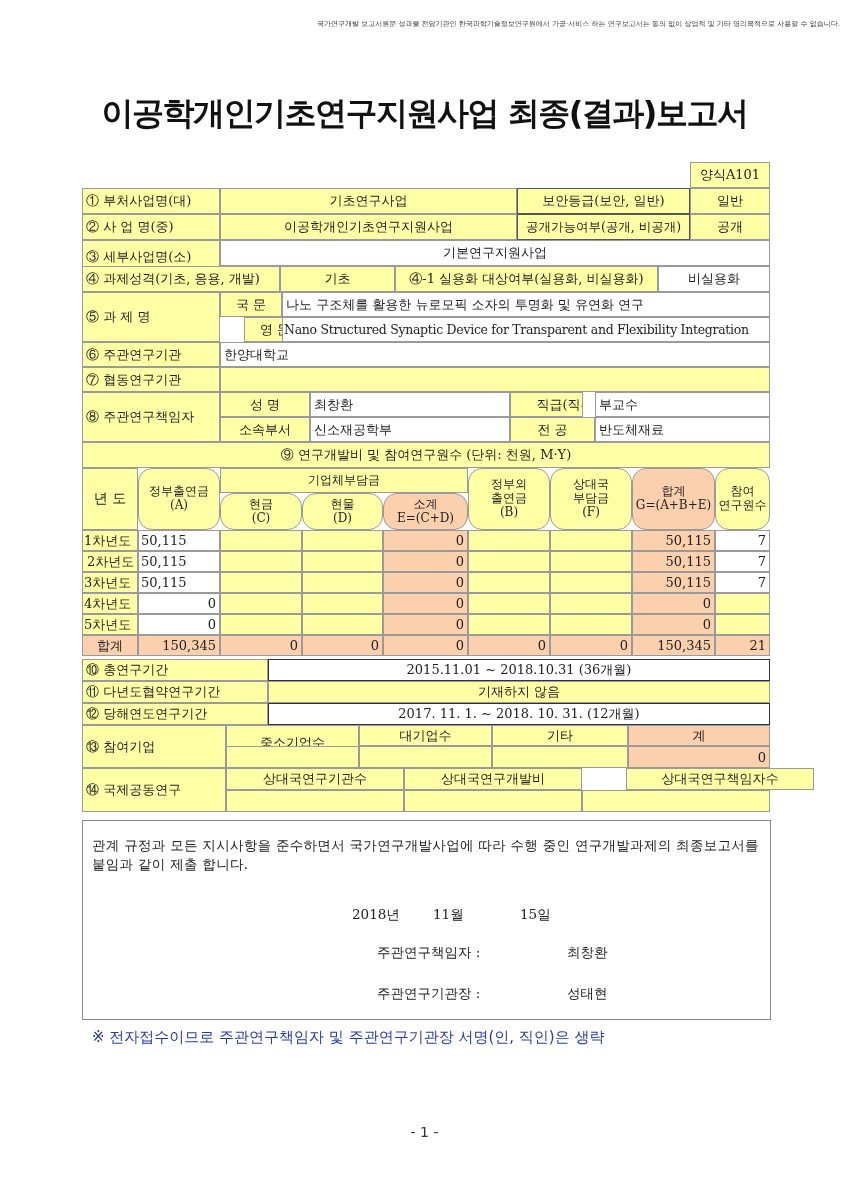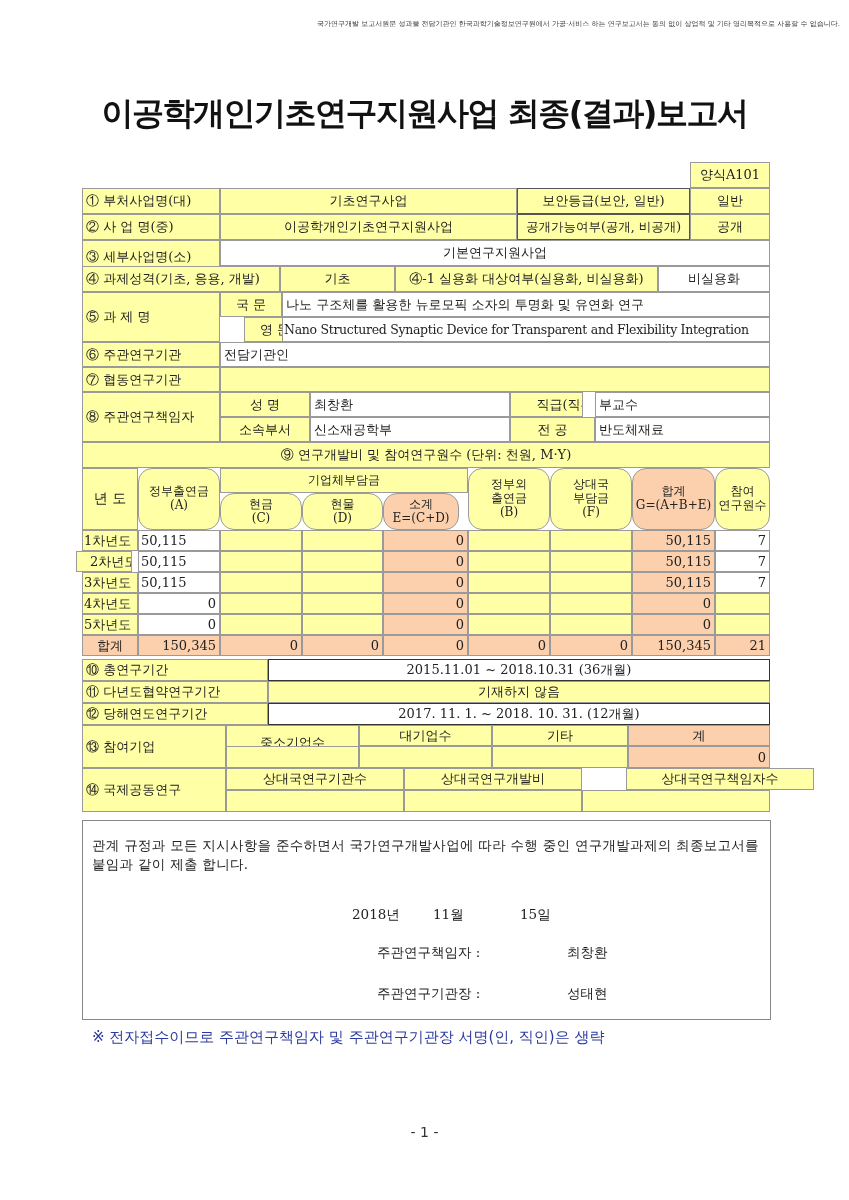--- a/index.html
+++ b/index.html
@@ -47,21 +47,21 @@
 <div class="c y ctr" style="left:395px;top:266px;width:263px;height:26px;">④-1 실용화 대상여부(실용화, 비실용화)</div>
 <div class="c w ctr" style="left:658px;top:266px;width:112px;height:26px;">비실용화</div>
 
 <div class="c y" style="left:82px;top:292px;width:138px;height:50px;">⑤ 과  제  명</div>
 <div class="c y ctr" style="left:220px;top:292px;width:62px;height:25px;">국 문</div>
 <div class="c w" style="left:282px;top:292px;width:488px;height:25px;">나노 구조체를 활용한 뉴로모픽 소자의 투명화 및 유연화 연구</div>
 <div class="c y ctr" style="left:220px;top:317px;width:62px;height:25px;margin-left:24px;">영 문</div>
 <div class="c w" style="left:282px;top:317px;width:488px;height:25px;font-size:12.5px;letter-spacing:-0.3px;padding:0 1px;">Nano Structured Synaptic Device for Transparent and Flexibility Integration</div>
 
 <div class="c y" style="left:82px;top:342px;width:138px;height:25px;">⑥ 주관연구기관</div>
-<div class="c w" style="left:220px;top:342px;width:550px;height:25px;">전담기관인</div>
+<div class="c w" style="left:220px;top:342px;width:550px;height:25px;">한양대학교</div>
 
 <div class="c y" style="left:82px;top:367px;width:138px;height:25px;">⑦ 협동연구기관</div>
 <div class="c y" style="left:220px;top:367px;width:550px;height:25px;"></div>
 
 <div class="c y" style="left:82px;top:392px;width:138px;height:50px;">⑧ 주관연구책임자</div>
 <div class="c y ctr" style="left:220px;top:392px;width:90px;height:25px;">성 명</div>
 <div class="c w" style="left:310px;top:392px;width:200px;height:25px;">최창환</div>
 <div class="c y ctr" style="left:510px;top:392px;width:73px;height:25px;padding-left:45px;">직급(직위)</div>
 <div class="c w" style="left:595px;top:392px;width:175px;height:25px;">부교수</div>
 <div class="c y ctr" style="left:220px;top:417px;width:90px;height:25px;">소속부서</div>
@@ -78,21 +78,21 @@
 </div>
 <div class="c y ctr" style="left:220px;top:468px;width:248px;height:25px;font-size:12px;">기업체부담금</div>
 <div class="c y ctr col" style="left:220px;top:493px;width:82px;height:37px;font-size:12px;">
   <span>현금</span>
   <span>(C)</span>
 </div>
 <div class="c y ctr col" style="left:302px;top:493px;width:81px;height:37px;font-size:12px;">
   <span>현물</span>
   <span>(D)</span>
 </div>
-<div class="c o ctr col" style="left:383px;top:493px;width:76px;height:37px;font-size:12px;">
+<div class="c o ctr col" style="left:383px;top:493px;width:85px;height:37px;font-size:12px;">
   <span>소계</span>
   <span>E=(C+D)</span>
 </div>
 <div class="c y ctr col" style="left:468px;top:468px;width:82px;height:62px;font-size:12px;">
   <span>정부외</span>
   <span>출연금</span>
   <span>(B)</span>
 </div>
 <div class="c y ctr col" style="left:550px;top:468px;width:82px;height:62px;font-size:12px;">
   <span>상대국</span>
@@ -113,21 +113,21 @@
   <div class="c w" style="left:138px;top:530px;width:82px;height:21px;padding:0 2px;">50,115</div>
   <div class="c y rt" style="left:220px;top:530px;width:82px;height:21px;"></div>
   <div class="c y rt" style="left:302px;top:530px;width:81px;height:21px;"></div>
   <div class="c o rt" style="left:383px;top:530px;width:85px;height:21px;">0</div>
   <div class="c y rt" style="left:468px;top:530px;width:82px;height:21px;"></div>
   <div class="c y rt" style="left:550px;top:530px;width:82px;height:21px;"></div>
   <div class="c o rt" style="left:632px;top:530px;width:83px;height:21px;">50,115</div>
   <div class="c w rt" style="left:715px;top:530px;width:55px;height:21px;">7</div>
 </div>
 <div>
-  <div class="c y" style="left:76px;top:551px;width:56px;height:21px;padding:0 13px;">2차년도</div>
+  <div class="c y" style="left:82px;top:551px;width:56px;height:21px;padding:0 4px;">2차년도</div>
   <div class="c w" style="left:138px;top:551px;width:82px;height:21px;padding:0 2px;">50,115</div>
   <div class="c y rt" style="left:220px;top:551px;width:82px;height:21px;"></div>
   <div class="c y rt" style="left:302px;top:551px;width:81px;height:21px;"></div>
   <div class="c o rt" style="left:383px;top:551px;width:85px;height:21px;">0</div>
   <div class="c y rt" style="left:468px;top:551px;width:82px;height:21px;"></div>
   <div class="c y rt" style="left:550px;top:551px;width:82px;height:21px;"></div>
   <div class="c o rt" style="left:632px;top:551px;width:83px;height:21px;">50,115</div>
   <div class="c w rt" style="left:715px;top:551px;width:55px;height:21px;">7</div>
 </div>
 <div>

